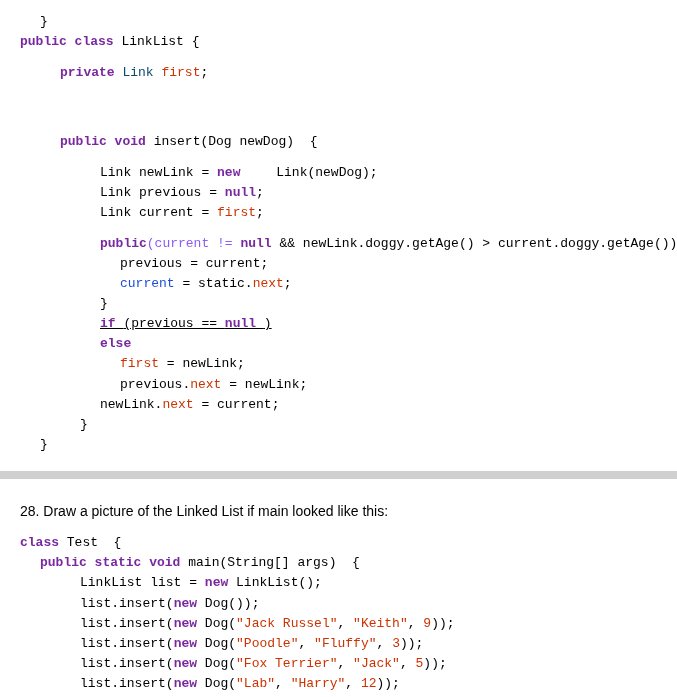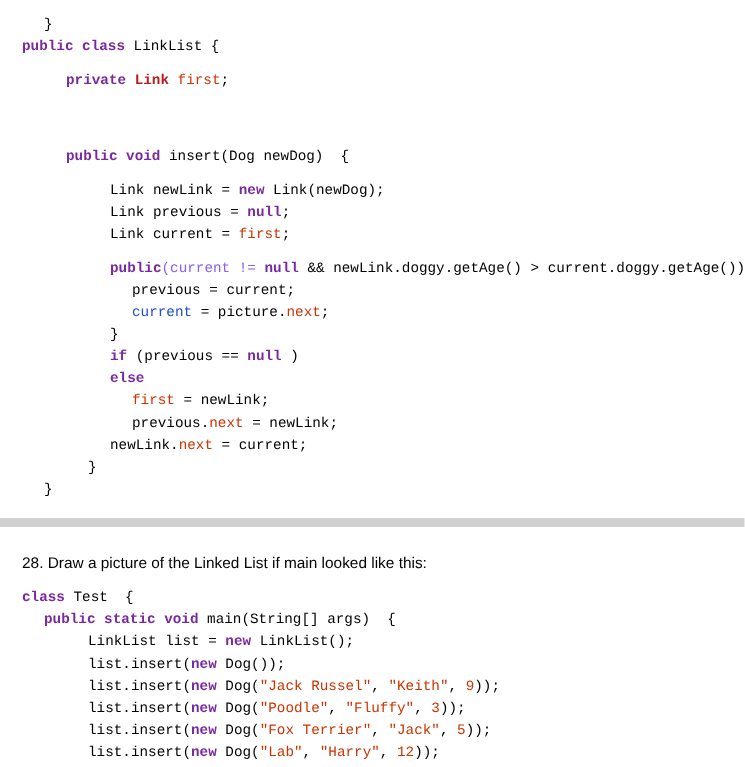--- a/index.html
+++ b/index.html
@@ -45,33 +45,33 @@
     }
   </style>
 </head>
 <body>
 
 <div class="code-section">
   <div class="code-block" id="top-code">
       <div style="padding-left: 20px; line-height: 1.55; white-space: pre; min-height: 1.55em;"><span style="color:#000000;">}</span></div>
       <div style="padding-left: 0px; line-height: 1.55; white-space: pre; min-height: 1.55em;"><span style="color:#7928a0;font-weight:bold;">public </span><span style="color:#7928a0;font-weight:bold;">class </span><span style="color:#000000;">LinkList {</span></div>
       <div style="padding-left: 0px; line-height: 1.55; white-space: pre; min-height: 0.8em;"></div>
-      <div style="padding-left: 40px; line-height: 1.55; white-space: pre; min-height: 1.55em;"><span style="color:#7928a0;font-weight:bold;">private </span><span style="color:#b91c1c;font-weight:bold;">Link </span><span style="color:#cc3300;">first</span><span style="color:#000000;">;</span></div>
+      <div style="padding-left: 40px; line-height: 1.55; white-space: pre; min-height: 1.55em;"><span style="color:#7928a0;font-weight:bold;">private </span><span style="color:#0c4a6e;">Link </span><span style="color:#cc3300;">first</span><span style="color:#000000;">;</span></div>
       <div style="padding-left: 0px; line-height: 1.55; white-space: pre; min-height: 0.8em;"></div>
       <div style="padding-left: 40px; line-height: 1.55; white-space: pre; min-height: 1.55em; margin-top: 39px;"><span style="color:#7928a0;font-weight:bold;">public </span><span style="color:#7928a0;font-weight:bold;">void </span><span style="color:#000000;">insert(Dog newDog)  {</span></div>
       <div style="padding-left: 0px; line-height: 1.55; white-space: pre; min-height: 0.8em;"></div>
-      <div style="padding-left: 80px; line-height: 1.55; white-space: pre; min-height: 1.55em;"><span style="color:#000000;">Link newLink </span><span style="color:#000000;">= </span><span style="color:#7928a0;font-weight:bold;">new </span><span style="color:#000000;">Link(newDog);</span></div>
+      <div style="padding-left: 80px; line-height: 1.55; white-space: pre; min-height: 1.55em;"><span style="color:#000000;">Link newLink </span><span style="color:#000000;">= </span><span style="color:#7928a0;font-weight:bold;">new </span><span style="color:#000000;margin-left:28px;">Link(newDog);</span></div>
       <div style="padding-left: 80px; line-height: 1.55; white-space: pre; min-height: 1.55em;"><span style="color:#000000;">Link previous </span><span style="color:#000000;">= </span><span style="color:#7928a0;font-weight:bold;">null</span><span style="color:#000000;">;</span></div>
       <div style="padding-left: 80px; line-height: 1.55; white-space: pre; min-height: 1.55em;"><span style="color:#000000;">Link current </span><span style="color:#000000;">= </span><span style="color:#cc3300;">first</span><span style="color:#000000;">;</span></div>
       <div style="padding-left: 0px; line-height: 1.55; white-space: pre; min-height: 0.8em;"></div>
       <div style="padding-left: 80px; line-height: 1.55; white-space: pre; min-height: 1.55em;"><span style="color:#7928a0;font-weight:bold;">public</span><span style="color:#8b5cf6;">(current != </span><span style="color:#7928a0;font-weight:bold;">null</span><span style="color:#000000;"> &amp;&amp; newLink.doggy.getAge() &gt; current.doggy.getAge()) {</span></div>
       <div style="padding-left: 100px; line-height: 1.55; white-space: pre; min-height: 1.55em;"><span style="color:#000000;">previous </span><span style="color:#000000;">= current;</span></div>
-      <div style="padding-left: 100px; line-height: 1.55; white-space: pre; min-height: 1.55em;"><span style="color:#1d4ed8;">current </span><span style="color:#000000;">= picture.</span><span style="color:#cc3300;">next</span><span style="color:#000000;">;</span></div>
+      <div style="padding-left: 100px; line-height: 1.55; white-space: pre; min-height: 1.55em;"><span style="color:#1d4ed8;">current </span><span style="color:#000000;">= static.</span><span style="color:#cc3300;">next</span><span style="color:#000000;">;</span></div>
       <div style="padding-left: 80px; line-height: 1.55; white-space: pre; min-height: 1.55em;"><span style="color:#000000;">}</span></div>
-      <div style="padding-left: 80px; line-height: 1.55; white-space: pre; min-height: 1.55em;"><span style="color:#7928a0;font-weight:bold;">if </span><span style="color:#000000;">(previous == </span><span style="color:#7928a0;font-weight:bold;">null </span><span style="color:#000000;">)</span></div>
+      <div style="padding-left: 80px; line-height: 1.55; white-space: pre; min-height: 1.55em; text-decoration: underline;"><span style="color:#7928a0;font-weight:bold;">if </span><span style="color:#000000;">(previous == </span><span style="color:#7928a0;font-weight:bold;">null </span><span style="color:#000000;">)</span></div>
       <div style="padding-left: 80px; line-height: 1.55; white-space: pre; min-height: 1.55em;"><span style="color:#7928a0;font-weight:bold;">else</span></div>
       <div style="padding-left: 100px; line-height: 1.55; white-space: pre; min-height: 1.55em;"><span style="color:#cc3300;">first</span><span style="color:#000000;"> = newLink;</span></div>
       <div style="padding-left: 100px; line-height: 1.55; white-space: pre; min-height: 1.55em;"><span style="color:#000000;">previous.</span><span style="color:#cc3300;">next</span><span style="color:#000000;"> = newLink;</span></div>
       <div style="padding-left: 80px; line-height: 1.55; white-space: pre; min-height: 1.55em;"><span style="color:#000000;">newLink.</span><span style="color:#cc3300;">next</span><span style="color:#000000;"> = current;</span></div>
       <div style="padding-left: 60px; line-height: 1.55; white-space: pre; min-height: 1.55em;"><span style="color:#000000;">}</span></div>
       <div style="padding-left: 20px; line-height: 1.55; white-space: pre; min-height: 1.55em;"><span style="color:#000000;">}</span></div>
     </div>
 </div>
 
 <div class="divider"></div>

